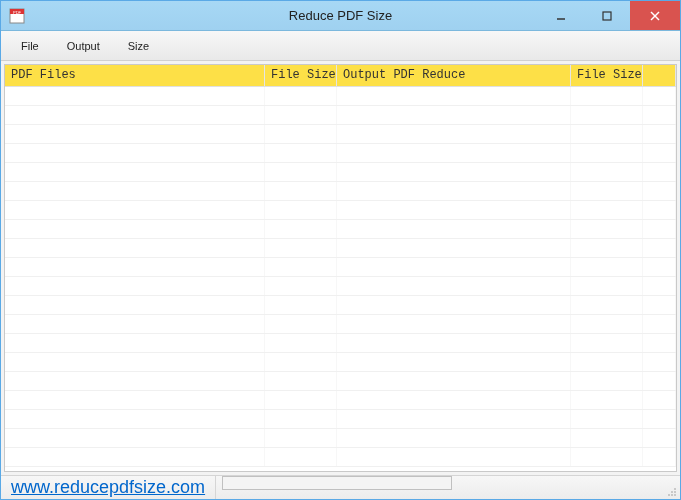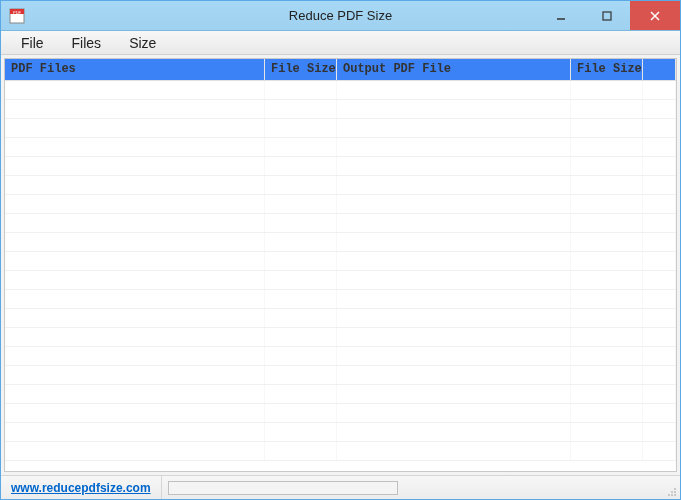--- a/index.html
+++ b/index.html
@@ -29,50 +29,49 @@
     margin-left: auto; display: flex; height: 100%;
   }
   .win-btn {
     width: 46px; display: flex; align-items: center; justify-content: center;
     font-size: 13px; color: #333;
   }
   .win-btn.min, .win-btn.max { background: transparent; }
   .win-btn.close { background: #d9534f; color: #fff; width: 50px;}
   .win-btn svg { display: block; }
   .menubar {
-    height: 24px;
+    height: 30px;
     background: linear-gradient(#f7f7f7, #e9e9e9);
     border-bottom: 1px solid #d0d0d0;
     display: flex; align-items: center;
     padding: 0 6px;
-    font-size: 14px;
+    font-size: 11px;
   }
   .menu-item {
     padding: 3px 14px; color: #222;
   }
   .content {
     flex: 1;
     padding: 3px;
     display: flex; flex-direction: column;
     background: #f3f3f3;
   }
   .table-wrap {
     flex: 1;
     border: 1px solid #c9c9c9;
     background: #fff;
     overflow: hidden;
     font-family: "Courier New", monospace;
     font-size: 12px;
   }
   .thead {
     display: flex;
-    background: #3b82f6;
+    background: #fde047;
     border-bottom: 1px solid #e0e0e0;
     height: 22px;
-    font-weight: bold;
   }
   .th {
     padding: 3px 6px;
     border-right: 1px solid #e5e5e5;
     color: #333;
     white-space: nowrap;
     overflow: hidden;
   }
   .tbody { }
   .row {
@@ -80,23 +79,22 @@
     border-bottom: 1px solid #f0f0f0;
     display: flex;
   }
   .row .cell {
     border-right: 1px solid #f7f7f7;
   }
   .statusbar {
     height: 24px;
     background: linear-gradient(#f7f7f7, #ececec);
     border-top: 1px solid #d5d5d5;
-    display: flex; align-items: center;
-    font-size: 12px;
-    font-weight: bold;
+    display: flex; 
+    font-size: 18px;
   }
   .status-cell {
     padding: 0 10px;
     border-right: 1px solid #d5d5d5;
     height: 100%;
     display: flex; align-items: center;
   }
   .status-link { color: #0066cc; text-decoration: underline; }
   .progress {
     flex: 0 0 230px;
@@ -146,30 +144,30 @@
         <svg width="12" height="12" viewBox="0 0 12 12">
             <line x1="2" y1="2" x2="10" y2="10" stroke="#fff" stroke-width="1.5"></line>
             <line x1="10" y1="2" x2="2" y2="10" stroke="#fff" stroke-width="1.5"></line>
           </svg>
       </div>
     </div>
   </div>
 
   <div class="menubar">
     <div class="menu-item">File</div>
-    <div class="menu-item">Files</div>
+    <div class="menu-item">Output</div>
     <div class="menu-item">Size</div>
   </div>
 
   <div class="content">
     <div class="table-wrap">
       <div class="thead">
         <div class="th col0">PDF Files</div>
         <div class="th col1">File Size</div>
-        <div class="th col2">Output PDF File</div>
+        <div class="th col2">Output PDF Reduce</div>
         <div class="th col3">File Size</div>
         <div class="th col4"></div>
       </div>
       <div class="tbody">
         <div class="row">
             <div class="cell col0"></div>
             <div class="cell col1"></div>
             <div class="cell col2"></div>
             <div class="cell col3"></div>
             <div class="cell col4"></div>

